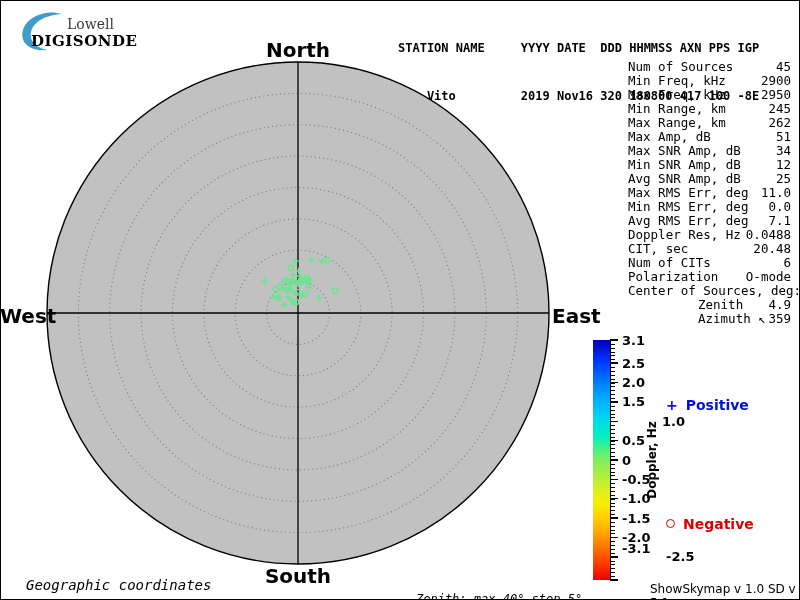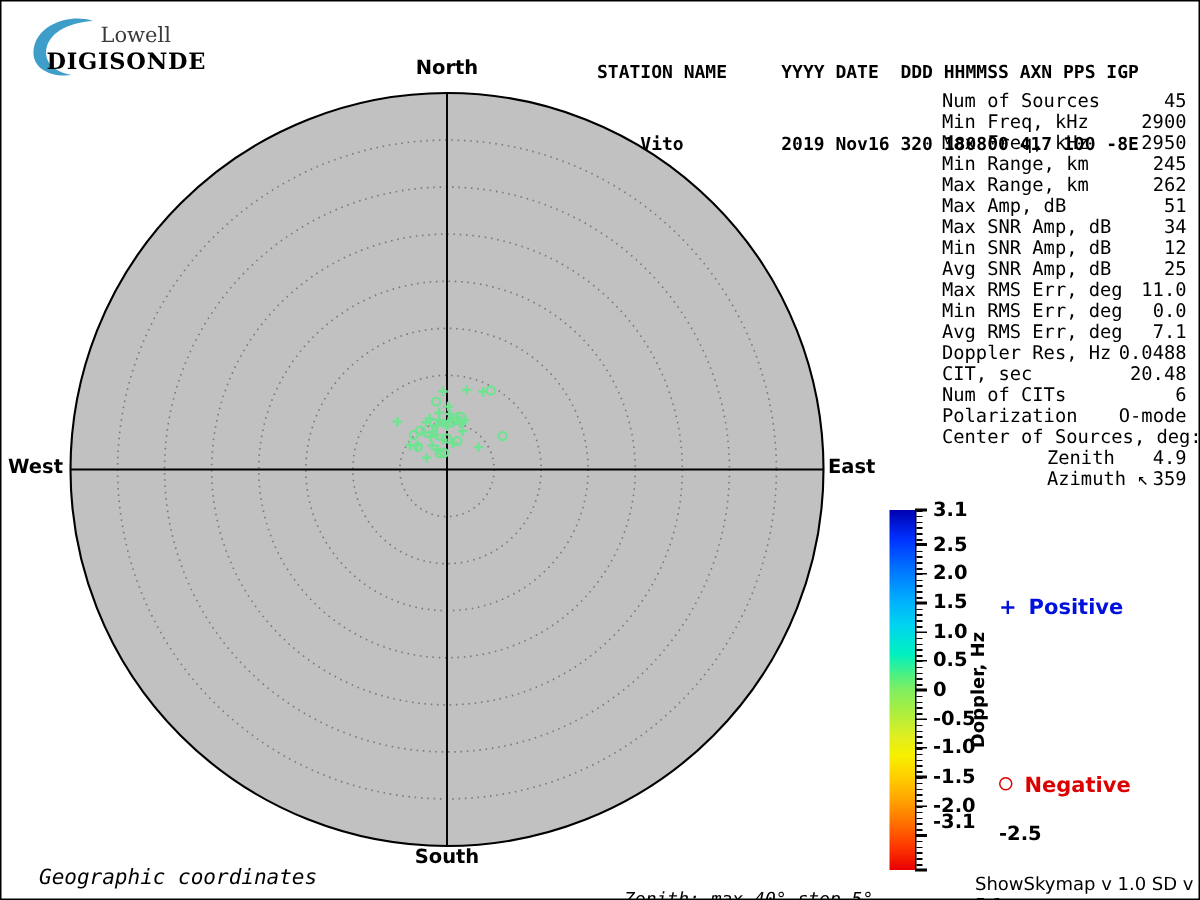--- a/index.html
+++ b/index.html
@@ -31,21 +31,21 @@
 
   
   .stats {
     position:absolute; left:595px; top:60px; width:196px;
     font-family:"DejaVu Sans Mono", monospace; font-size:12.5px; line-height:14px;
   }
   .stat-row { display:flex; justify-content:space-between; white-space:pre;margin-left:33px; }
   .stat-row.indent { padding-left:70px; }
 
   
-  .compass { position:absolute; font-weight:bold; font-size:13px; z-index:5; }
+  .compass { position:absolute; font-weight:bold; font-size:20px; z-index:5; }
   .compass.north { left:248px; top:38px;  width:100px; text-align:center; }
   .compass.south { left:248px; top:564px; width:100px; text-align:center; }
   .compass.west  { left:0px;   top:304px; width:42px;  text-align:right; }
   .compass.east  { left:552px; top:304px; }
 
   
   #skymap { position:absolute; left:0; top:0; }
 
   
   .colorbar-gradient { position:absolute; left:593px; top:340px; width:17px; height:240px; }
@@ -188,21 +188,21 @@
 <div id="cb-ticks">
     <div class="cb-tick" style="top: 339.25px;"></div>
     <div class="cb-ticklabel" style="top: 333.5px;">3.1</div>
     <div class="cb-tick" style="top: 362.476px;"></div>
     <div class="cb-ticklabel" style="top: 356.726px;">2.5</div>
     <div class="cb-tick" style="top: 381.831px;"></div>
     <div class="cb-ticklabel" style="top: 376.081px;">2.0</div>
     <div class="cb-tick" style="top: 401.185px;"></div>
     <div class="cb-ticklabel" style="top: 395.435px;">1.5</div>
     <div class="cb-tick" style="top: 420.54px;"></div>
-    <div class="cb-ticklabel" style="top: 414.79px;">1.0</div>
+    <div class="cb-ticklabel" style="top: 414.79px; margin-left: 40px;">1.0</div>
     <div class="cb-tick" style="top: 439.895px;"></div>
     <div class="cb-ticklabel" style="top: 434.145px;">0.5</div>
     <div class="cb-tick" style="top: 459.25px;"></div>
     <div class="cb-ticklabel" style="top: 453.5px;">0</div>
     <div class="cb-tick" style="top: 478.605px;"></div>
     <div class="cb-ticklabel" style="top: 472.855px;">-0.5</div>
     <div class="cb-tick" style="top: 497.96px;"></div>
     <div class="cb-ticklabel" style="top: 492.21px;">-1.0</div>
     <div class="cb-tick" style="top: 517.315px;"></div>
     <div class="cb-ticklabel" style="top: 511.565px;">-1.5</div>

